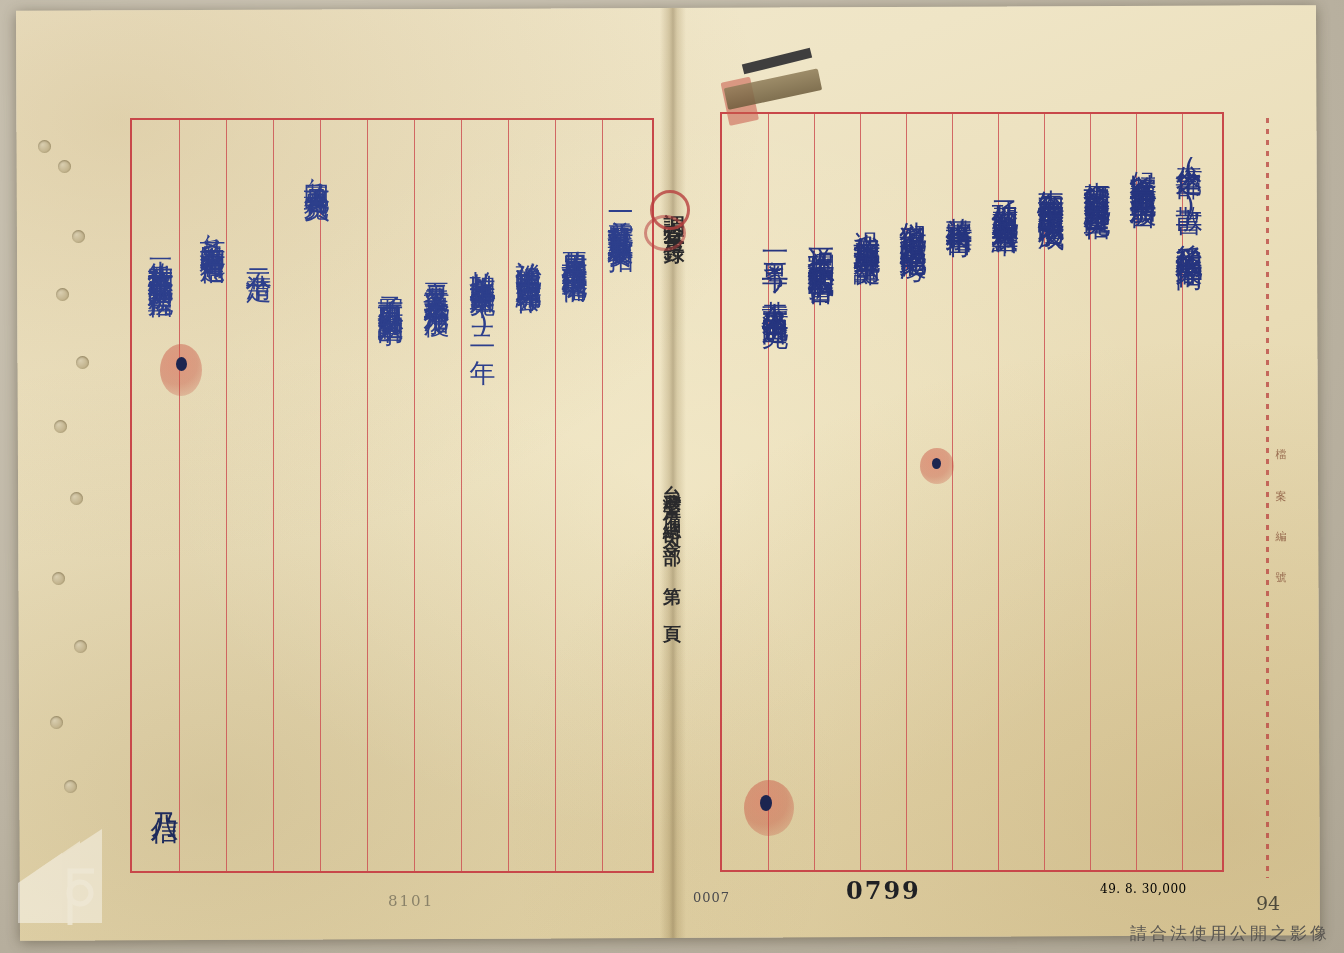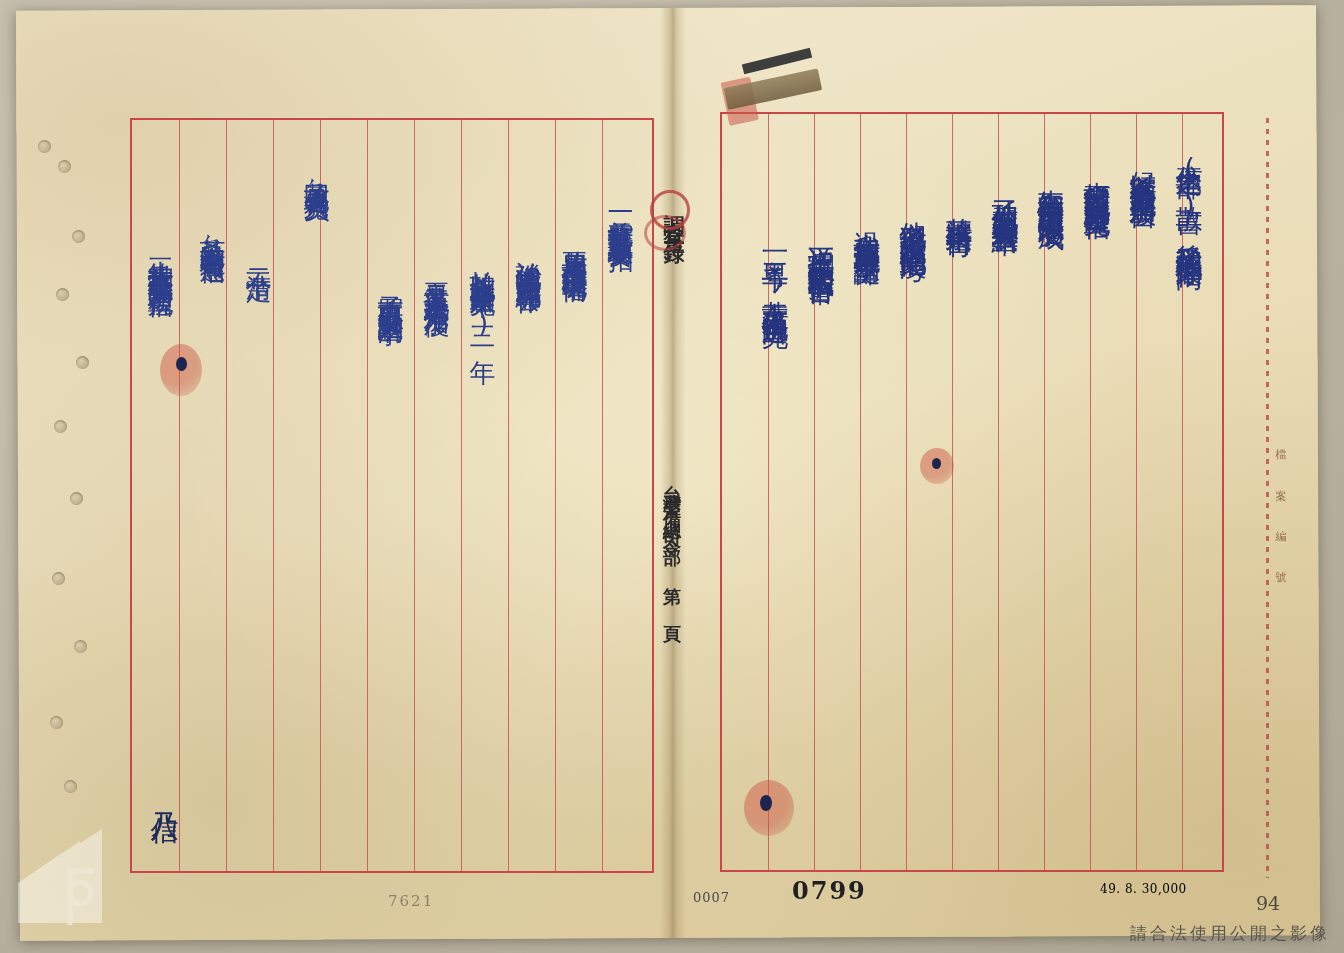--- a/index.html
+++ b/index.html
@@ -167,21 +167,21 @@
     border-radius: 50%;
     background: #1c2550;
   }
 
   
   .bottom-num {
     position: absolute;
     font-family: "DejaVu Serif", serif;
     color: #1f2024;
   }
-  #num-center { left: 792px; top: 876px; font-size: 24px; font-weight: bold; letter-spacing: 2px; }
+  #num-center { left: 846px; top: 876px; font-size: 24px; font-weight: bold; letter-spacing: 2px; }
   #num-left-small { left: 693px; top: 890px; font-size: 13px; color: #4a4a4e; letter-spacing: 1px; }
   #num-faint { left: 388px; top: 892px; font-size: 15px; color: #8a8269; letter-spacing: 2px; }
   #num-right { left: 1215px; top: 892px; font-size: 19px; color: #4e4a3c; margin-left: 41px; }
   #print-code { left: 1100px; top: 882px; font-size: 12px; color: #000000; letter-spacing: 0.5px; }
 
   
   #edge-dots {
     position: absolute;
     left: 1266px; top: 118px;
     width: 3px; height: 760px;
@@ -308,21 +308,21 @@
 
   <div class="ink-dot" style="left:760px; top:795px; width:12px; height:16px;"></div>
   <div class="ink-dot" style="left:176px; top:357px; width:11px; height:14px;"></div>
   <div class="ink-dot" style="left:932px; top:458px; width:9px; height:11px;"></div>
 
   <div id="edge-dots"></div>
   <div id="edge-label">檔 案 編 號</div>
 
   <div class="bottom-num" id="num-center">0799</div>
   <div class="bottom-num" id="num-left-small">0007</div>
-  <div class="bottom-num" id="num-faint">7621</div>
+  <div class="bottom-num" id="num-faint">8101</div>
   <div class="bottom-num" id="num-right">94</div>
   <div class="bottom-num" id="print-code">49. 8. 30,000</div>
 
   <svg id="watermark" viewBox="0 0 190 150">
     <g fill="#ffffff" opacity="0.82">
       <path d="M8 108 L52 78 L52 148 L8 148 Z"></path>
       <path d="M26 96 L70 66 L70 148 L26 148 Z" opacity="0.9"></path>
       <path d="M46 84 L92 54 L92 148 L46 148 Z" opacity="0.95"></path>
     </g>
     <g fill="none" stroke="#ffffff" stroke-width="5" opacity="0.85">

